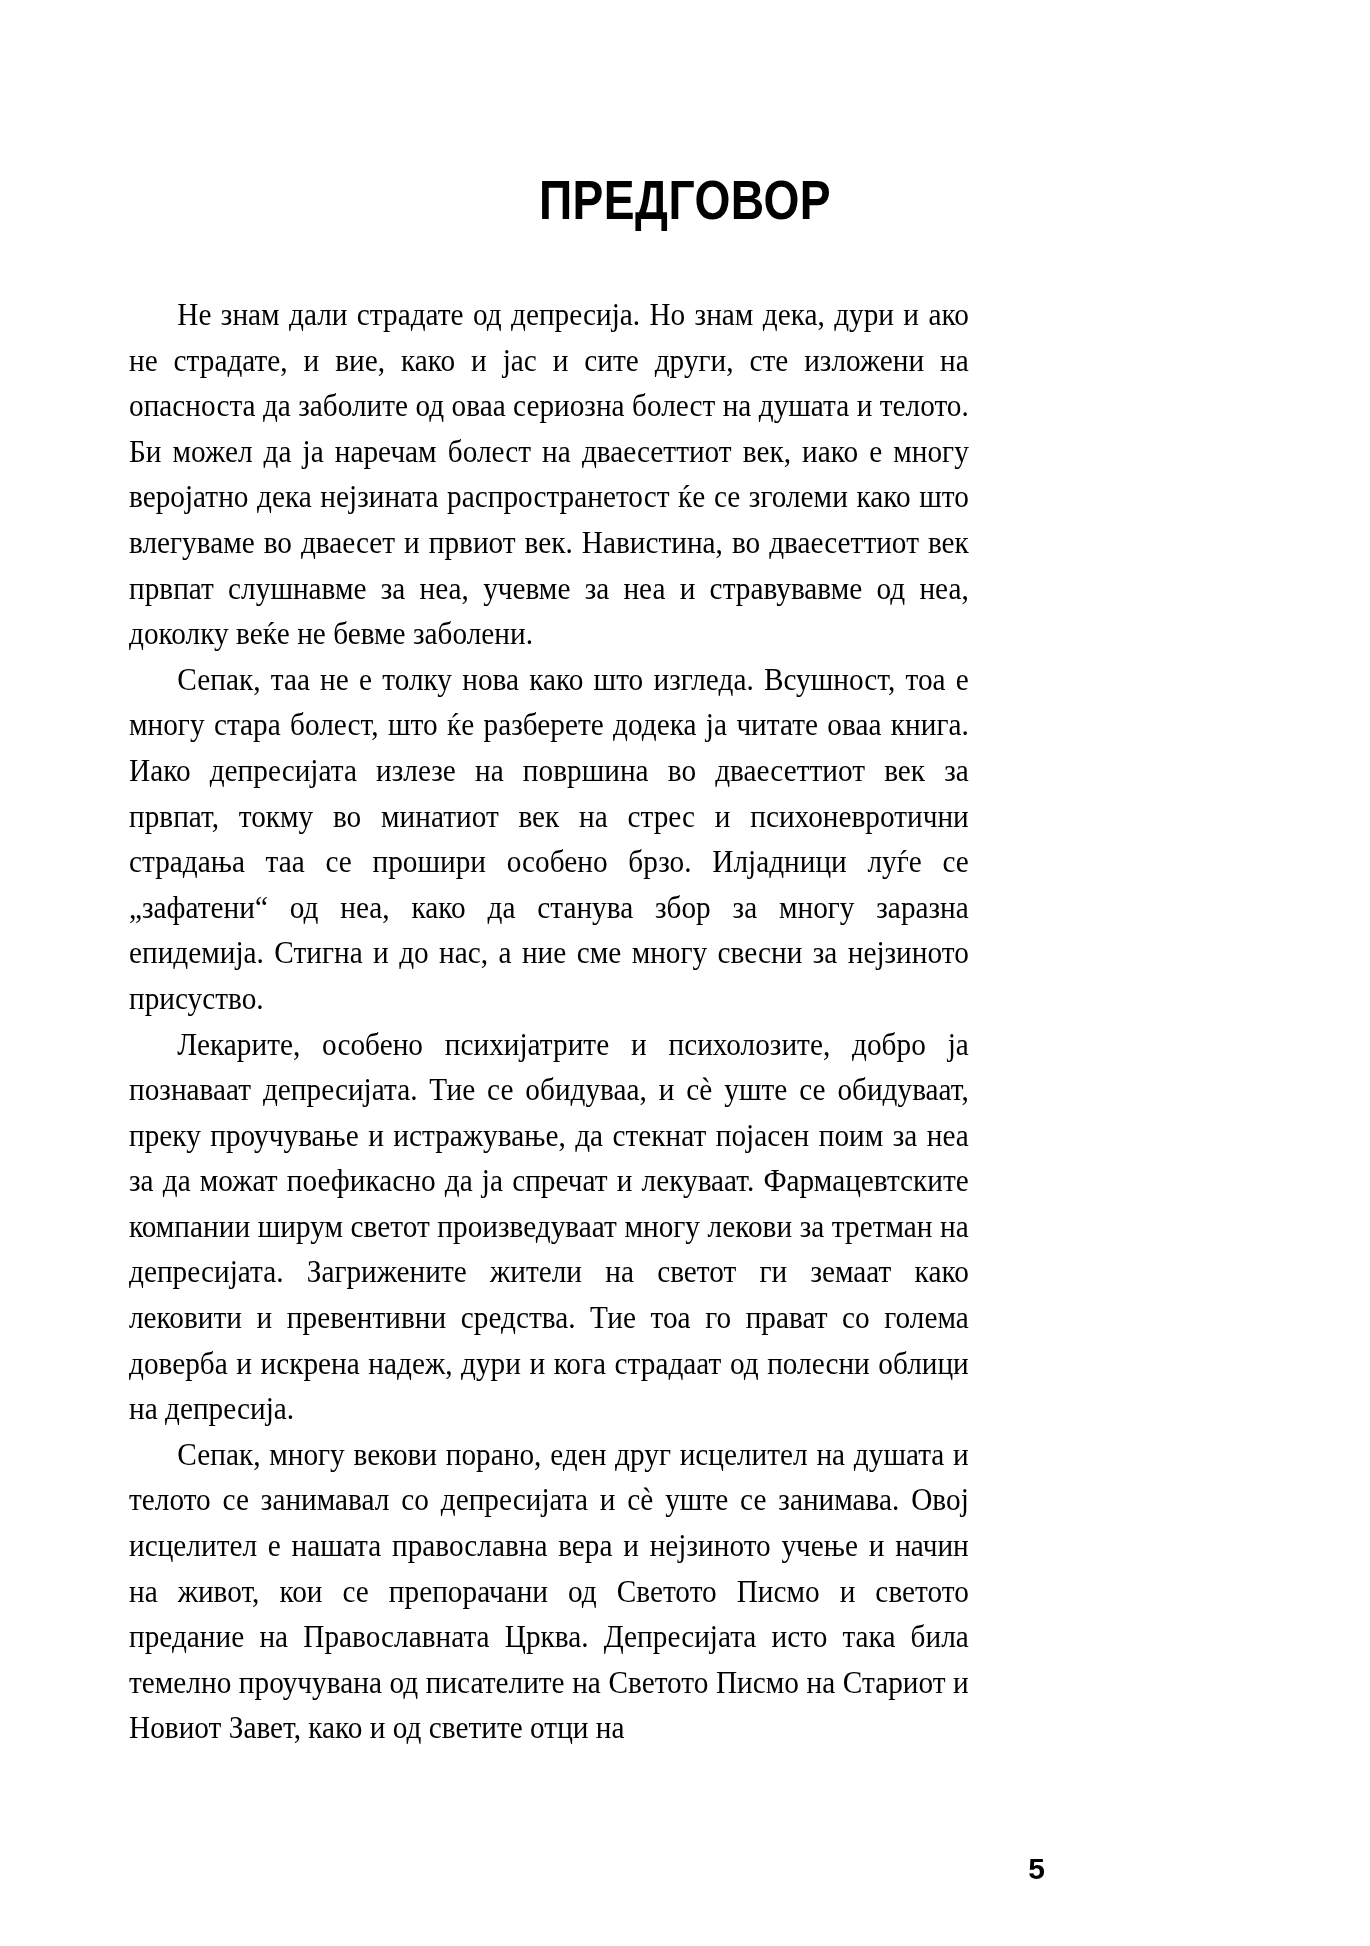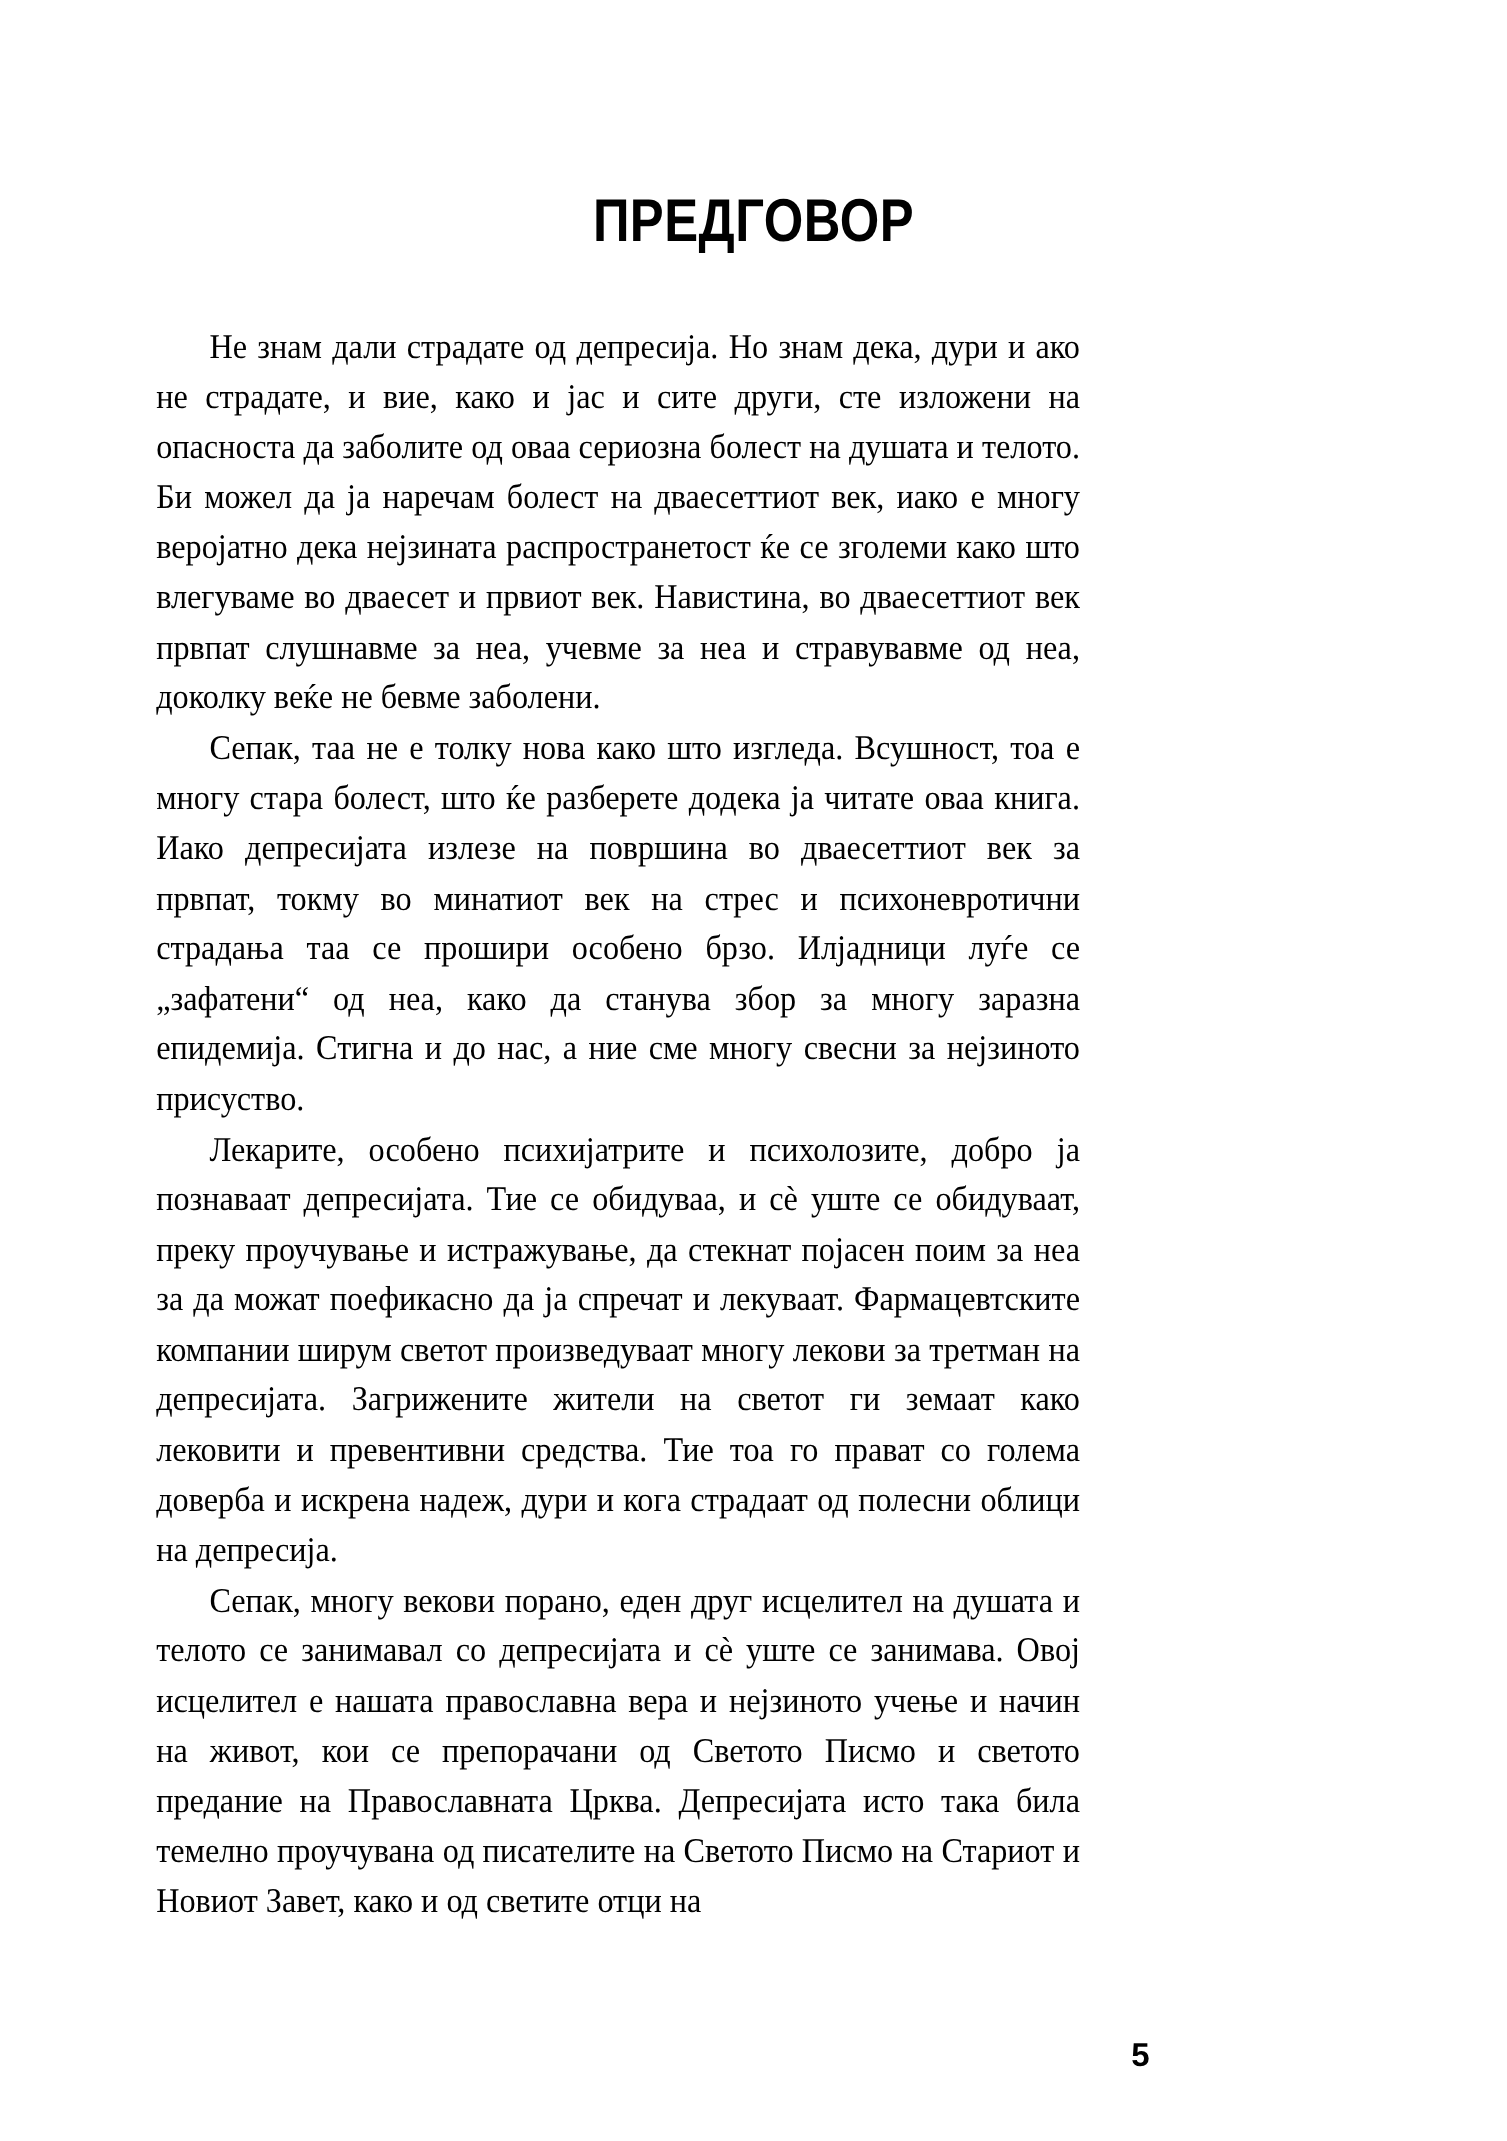--- a/index.html
+++ b/index.html
@@ -34,21 +34,21 @@
     font-size: 55px;
     letter-spacing: 0.5px;
     transform: scaleX(0.84);
     transform-origin: center top;
     line-height: 1;
     color: #000000;
   }
   .body-col {
     position: absolute;
     top: 292px;
-    left: 142px;
+    left: 129px;
     width: 840px;
   }
   p.para {
     margin: 0;
     padding: 0;
     text-align: justify;
     text-justify: inter-word;
     text-indent: 52px;
     font-size: 31.5px;
     line-height: 45.6px;

